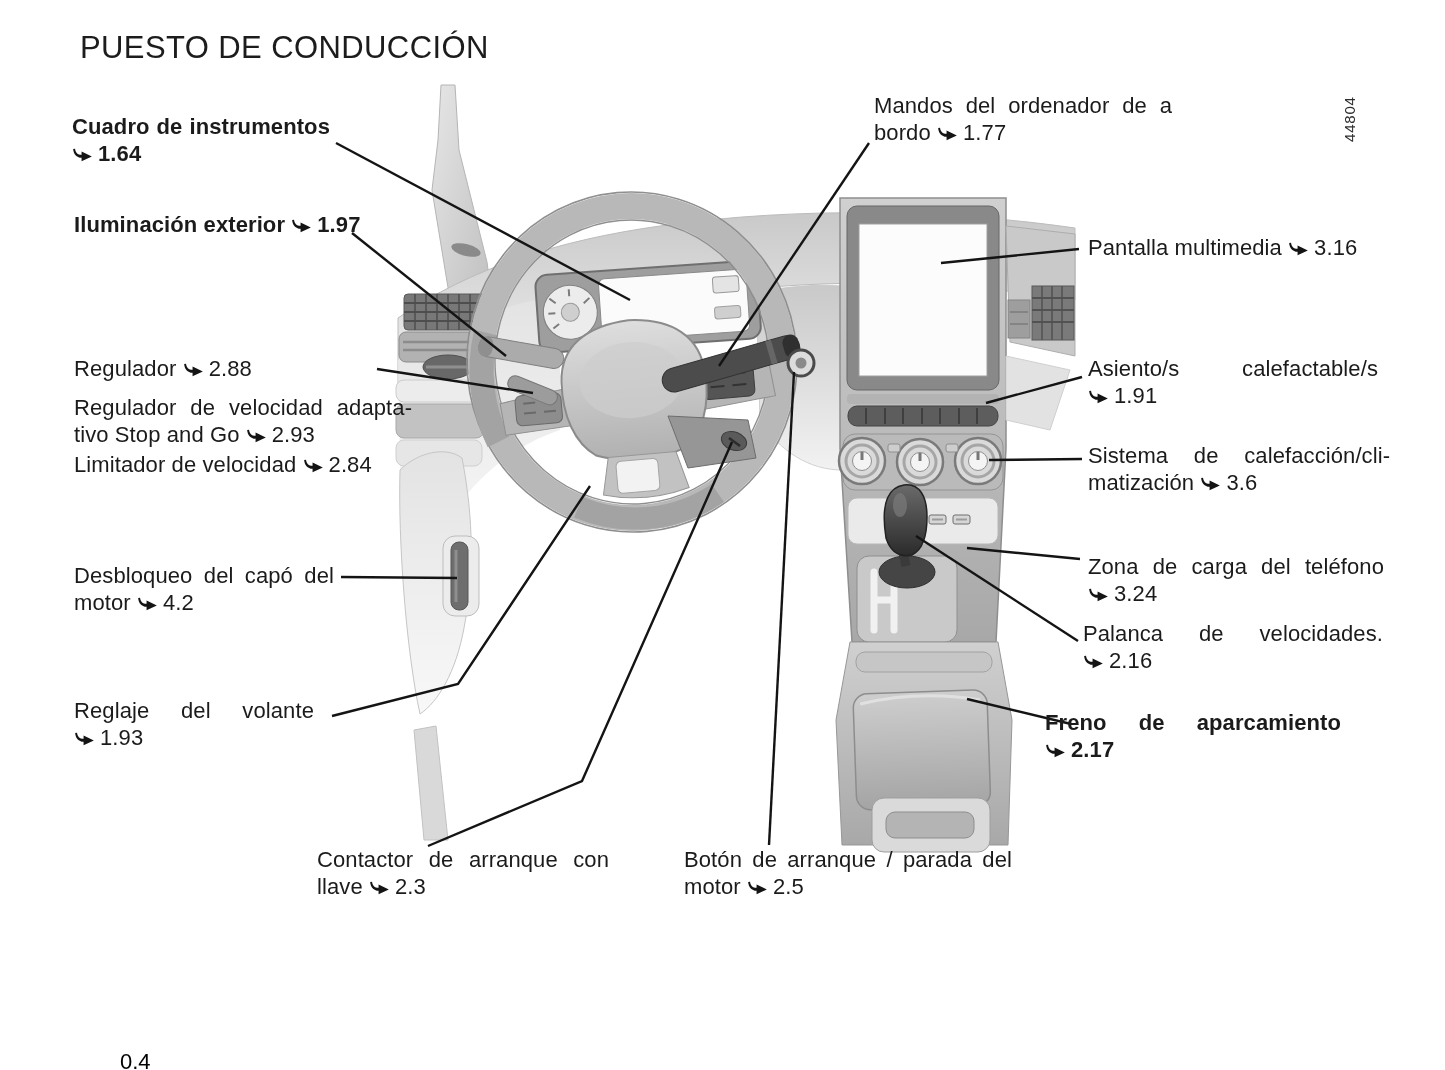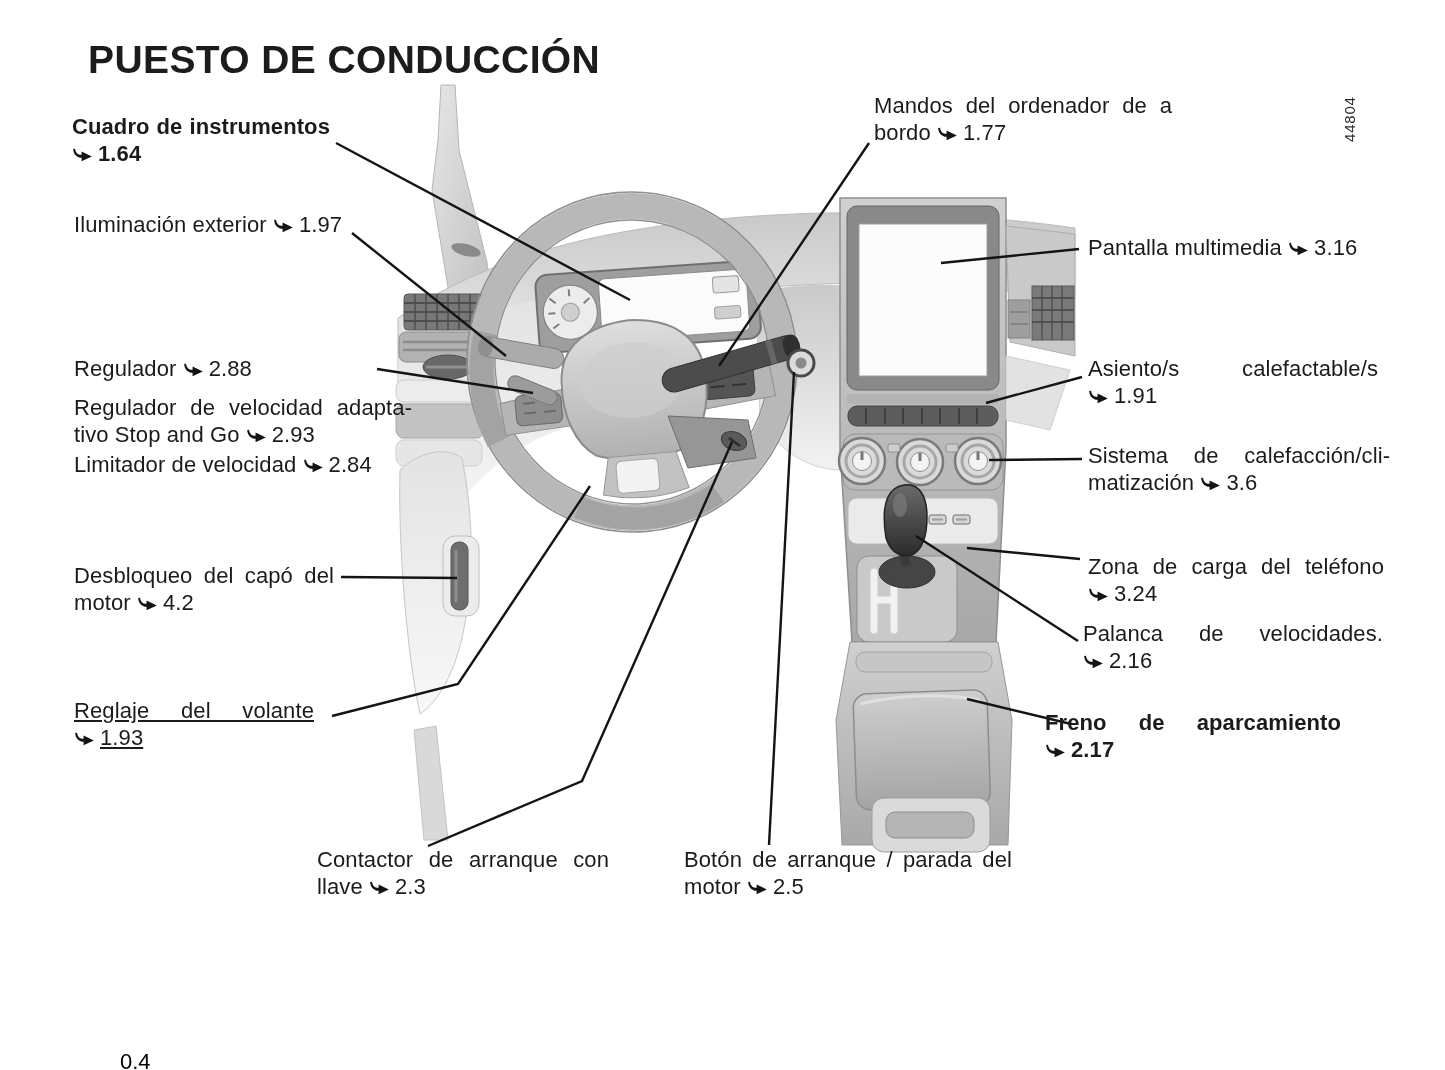--- a/index.html
+++ b/index.html
@@ -2,22 +2,22 @@
 <html><head>
 <meta charset="utf-8">
 <style>
   html,body{margin:0;padding:0;}
   body{
     width:1445px;height:1070px;position:relative;overflow:hidden;
     background:#ffffff;color:#1a1a1a;
     font-family:"Liberation Sans", sans-serif;
   }
   .page-title{
-    position:absolute;left:72px;top:22px;margin:16px;
-    font-size:39px;font-weight:700;letter-spacing:.4px;color:#1c1c1c;
+    position:absolute;left:72px;top:22px;margin:8px;
+    font-size:31px;font-weight:400;letter-spacing:.4px;color:#1c1c1c;
   }
   .illustration{position:absolute;left:0;top:0;pointer-events:none;}
   .callout{
     position:absolute;font-size:22px;line-height:27px;color:#1b1b1b;
     text-align:justify;letter-spacing:.1px;
   }
   .callout.nowrap{white-space:nowrap;text-align:left;}
   .rg{white-space:nowrap;}
   .ar{display:inline-block;width:21px;height:14px;vertical-align:-1px;margin-right:5px;}
   .ar path{fill:#141414;}
@@ -242,21 +242,21 @@
   </g>
 </svg>
 
 <div class="callout" style="left:72px;top:113px;width:258px;font-weight:bold;">
   <span>Cuadro de instrumentos</span>
   <span class="rg"><svg class="ar" viewBox="0 0 22 15">
         <path d="M1,1 C1.3,6.4 4.6,10.3 10,10.5 L10,14.2 L21,9 L10,3.8 L10,7.3 C5.8,7.1 3.4,4.8 3,0.7 Z"></path>
       </svg><span>1.64</span></span>
 </div>
 
-<div class="callout nowrap" style="left:74px;top:211px;">
+<div class="callout nowrap" style="left:74px;top:211px;font-weight:bold;">
   <span>Iluminación exterior</span>
   <span class="rg"><svg class="ar" viewBox="0 0 22 15">
         <path d="M1,1 C1.3,6.4 4.6,10.3 10,10.5 L10,14.2 L21,9 L10,3.8 L10,7.3 C5.8,7.1 3.4,4.8 3,0.7 Z"></path>
       </svg><span>1.97</span></span>
 </div>
 
 <div class="callout nowrap" style="left:74px;top:355px;">
   <span>Regulador</span>
   <span class="rg"><svg class="ar" viewBox="0 0 22 15">
         <path d="M1,1 C1.3,6.4 4.6,10.3 10,10.5 L10,14.2 L21,9 L10,3.8 L10,7.3 C5.8,7.1 3.4,4.8 3,0.7 Z"></path>
@@ -277,21 +277,21 @@
       </svg><span>2.84</span></span>
 </div>
 
 <div class="callout" style="left:74px;top:562px;width:260px;">
   <span>Desbloqueo del capó del motor</span>
   <span class="rg"><svg class="ar" viewBox="0 0 22 15">
         <path d="M1,1 C1.3,6.4 4.6,10.3 10,10.5 L10,14.2 L21,9 L10,3.8 L10,7.3 C5.8,7.1 3.4,4.8 3,0.7 Z"></path>
       </svg><span>4.2</span></span>
 </div>
 
-<div class="callout" style="left:74px;top:697px;width:240px;text-decoration:underline;">
+<div class="callout" style="left:74px;top:697px;width:240px;">
   <span>Reglaje del volante</span>
   <span class="rg"><svg class="ar" viewBox="0 0 22 15">
         <path d="M1,1 C1.3,6.4 4.6,10.3 10,10.5 L10,14.2 L21,9 L10,3.8 L10,7.3 C5.8,7.1 3.4,4.8 3,0.7 Z"></path>
       </svg><span>1.93</span></span>
 </div>
 
 <div class="callout" style="left:317px;top:846px;width:292px;">
   <span>Contactor de arranque con llave</span>
   <span class="rg"><svg class="ar" viewBox="0 0 22 15">
         <path d="M1,1 C1.3,6.4 4.6,10.3 10,10.5 L10,14.2 L21,9 L10,3.8 L10,7.3 C5.8,7.1 3.4,4.8 3,0.7 Z"></path>

